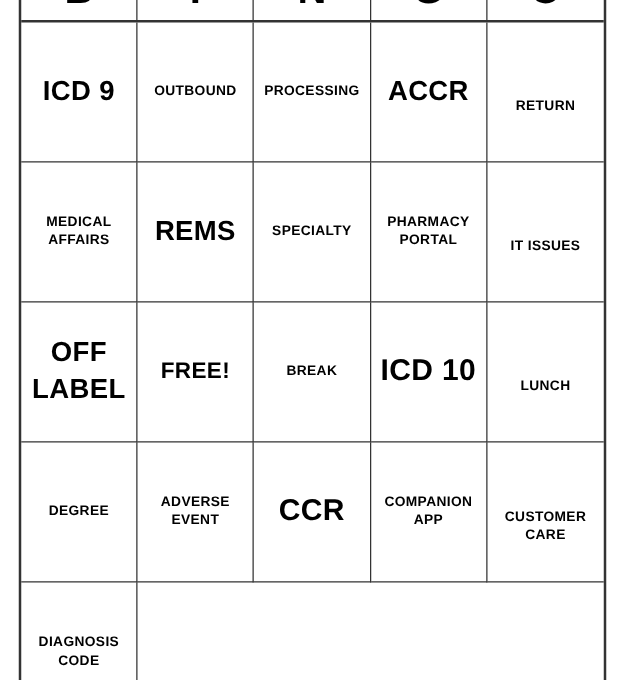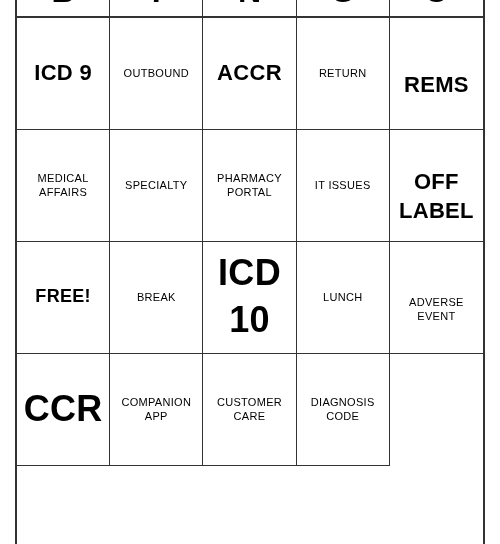--- a/index.html
+++ b/index.html
@@ -42,31 +42,31 @@
       display: flex;
       align-items: center;
       justify-content: center;
       text-align: center;
       padding: 4px;
     }
     .bingo-cell:nth-child(5n) { border-right: none; margin-top: 24px; }
     .bingo-cell:nth-child(n+21) { border-bottom: none; align-items: center; }
     .cell-text {
       font-size: 11px;
-      font-weight: normal;
+      font-weight: bold;
       line-height: 1.3;
       text-transform: uppercase;
       letter-spacing: 0.3px;
     }
     .cell-text.large {
       font-size: 22px;
       font-weight: bold;
     }
     .cell-text.xlarge {
-      font-size: 36px;
+      font-size: 24px;
       font-weight: bold;
     }
     .cell-text.free {
       font-size: 18px;
       font-weight: bold;
     }
   </style>
 </head>
 <body>
 
@@ -79,30 +79,33 @@
       <div class="bingo-header-cell">O</div>
     </div>
   <div class="bingo-grid">
   <div class="bingo-cell">
         <span class="cell-text large">ICD 9</span>
       </div>
       <div class="bingo-cell">
         <span class="cell-text">OUTBOUND</span>
       </div>
       <div class="bingo-cell">
+        <span class="cell-text">PROCESSING</span>
+      </div>
+      <div class="bingo-cell">
         <span class="cell-text large">ACCR</span>
       </div>
       <div class="bingo-cell">
         <span class="cell-text">RETURN</span>
       </div>
       <div class="bingo-cell">
-        <span class="cell-text large">REMS</span>
+        <span class="cell-text">MEDICAL AFFAIRS</span>
       </div>
       <div class="bingo-cell">
-        <span class="cell-text">MEDICAL AFFAIRS</span>
+        <span class="cell-text large">REMS</span>
       </div>
       <div class="bingo-cell">
         <span class="cell-text">SPECIALTY</span>
       </div>
       <div class="bingo-cell">
         <span class="cell-text">PHARMACY PORTAL</span>
       </div>
       <div class="bingo-cell">
         <span class="cell-text">IT ISSUES</span>
       </div>
@@ -115,20 +118,23 @@
       <div class="bingo-cell">
         <span class="cell-text">BREAK</span>
       </div>
       <div class="bingo-cell">
         <span class="cell-text xlarge">ICD 10</span>
       </div>
       <div class="bingo-cell">
         <span class="cell-text">LUNCH</span>
       </div>
       <div class="bingo-cell">
+        <span class="cell-text">DEGREE</span>
+      </div>
+      <div class="bingo-cell">
         <span class="cell-text">ADVERSE EVENT</span>
       </div>
       <div class="bingo-cell">
         <span class="cell-text xlarge">CCR</span>
       </div>
       <div class="bingo-cell">
         <span class="cell-text">COMPANION APP</span>
       </div>
       <div class="bingo-cell">
         <span class="cell-text">CUSTOMER CARE</span>

